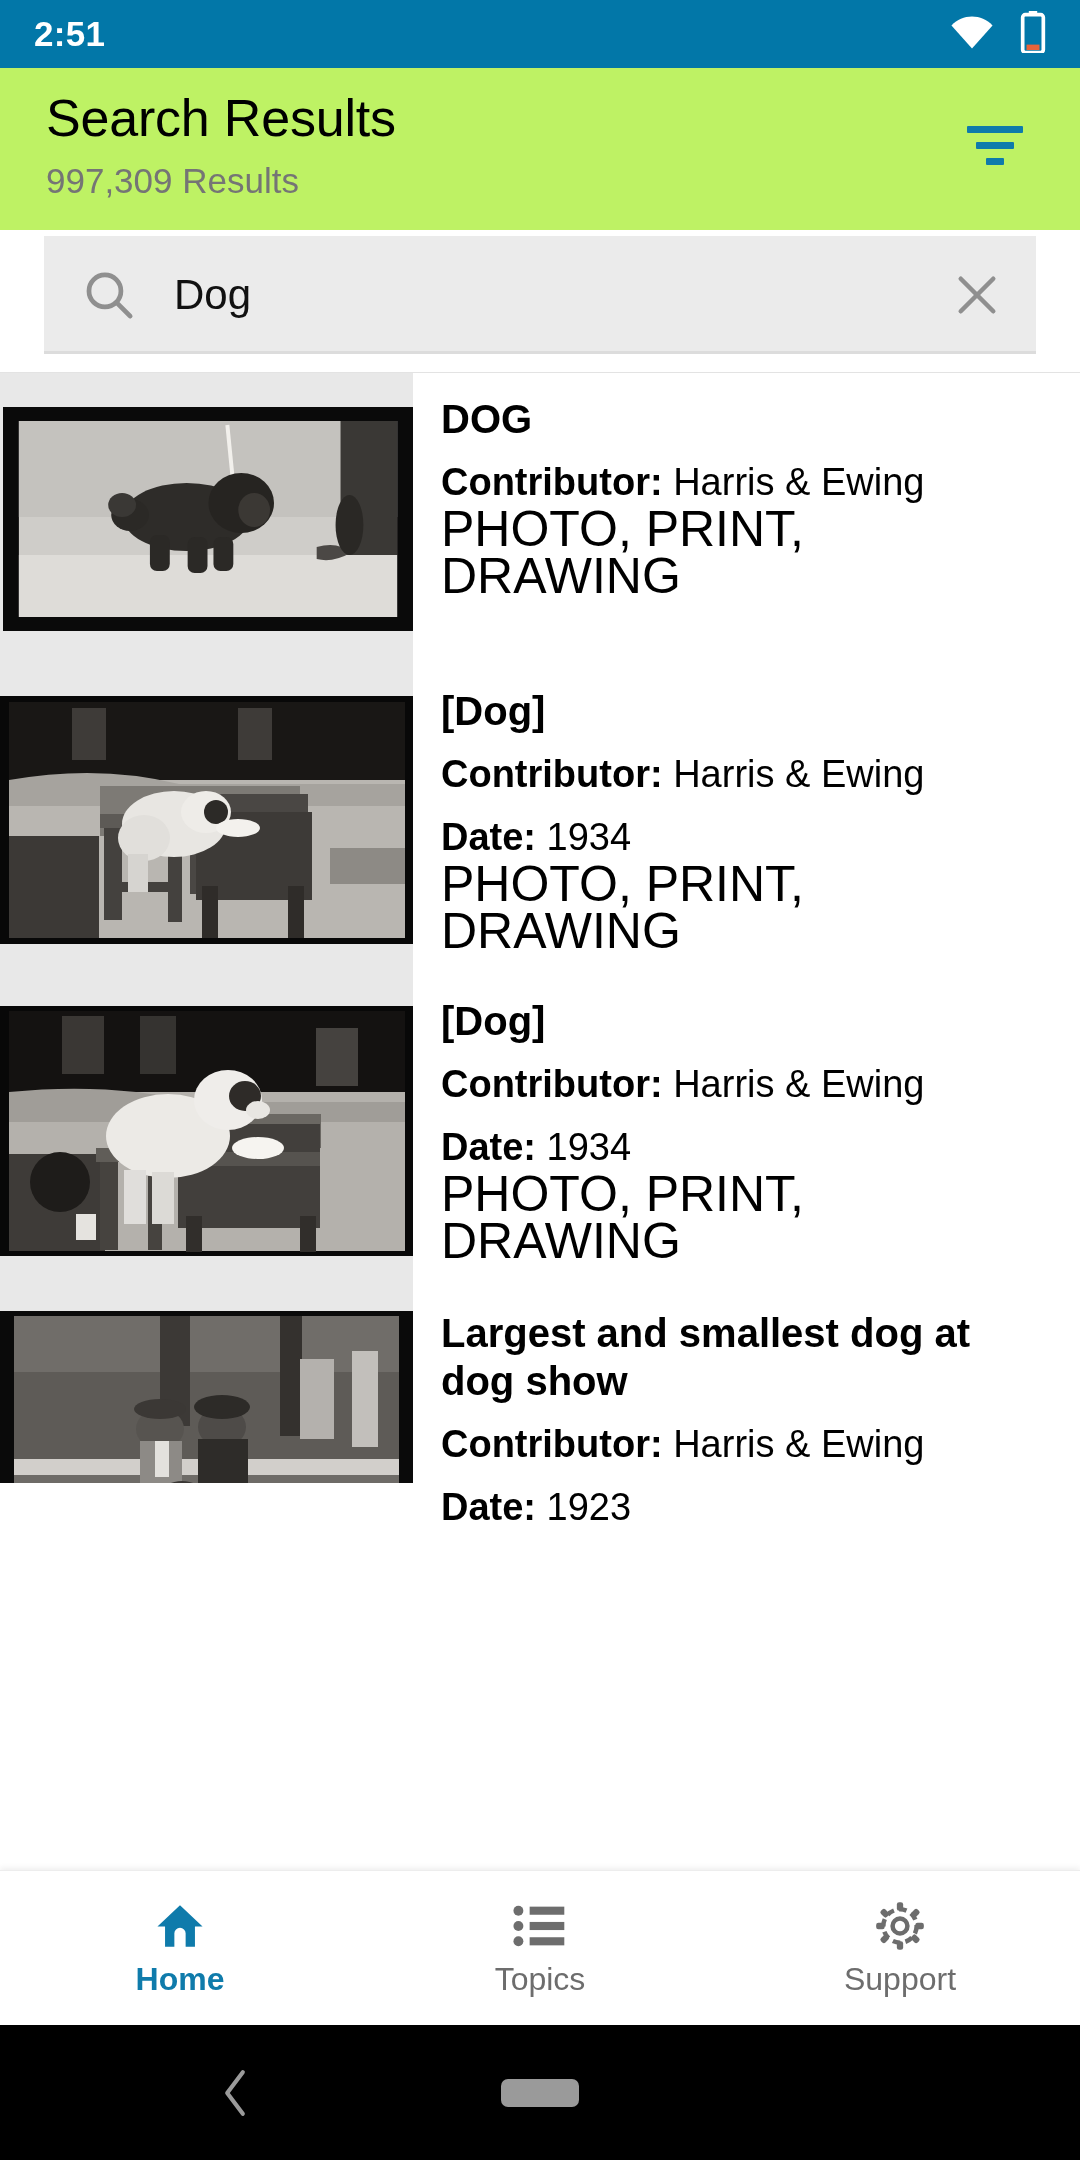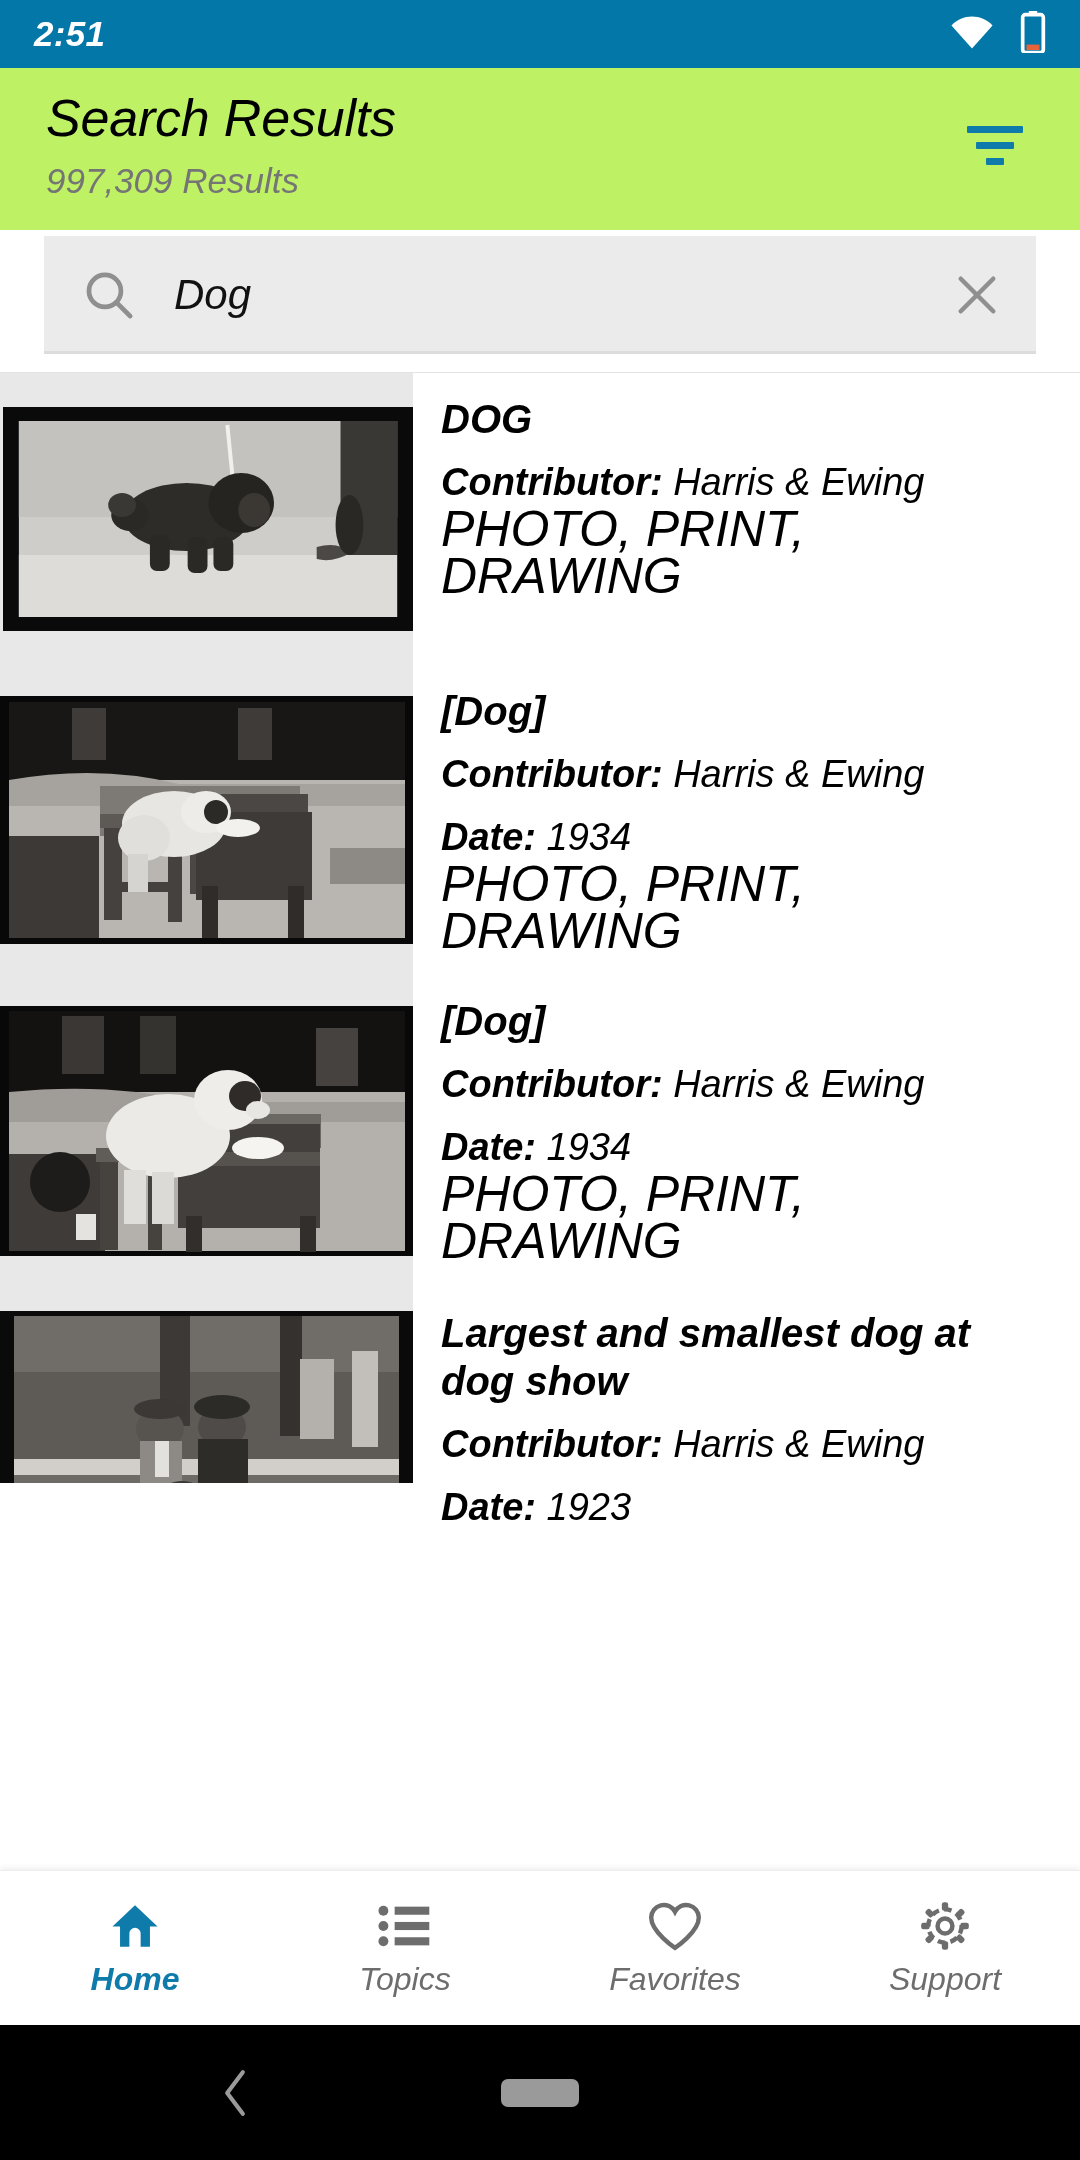--- a/index.html
+++ b/index.html
@@ -2,21 +2,21 @@
 <html><head>
 <meta charset="utf-8">
 <style>
   * { box-sizing: border-box; margin: 0; padding: 0; }
   html, body {
     width: 1080px; height: 2160px;
     background: #ffffff;
     font-family: "Liberation Sans", sans-serif;
     overflow: hidden;
   }
-  .phone { position: relative; width: 1080px; height: 2160px; background:#fff;font-style:italic; }
+  .phone { position: relative; width: 1080px; height: 2160px; background:#fff; }
 
   
   .status-bar {
     height: 68px; background: #0277a8;
     display: flex; align-items: center; justify-content: space-between;
     padding: 0 34px;
   }
   .status-clock {
     color: #ffffff; font-size: 35px; font-weight: 600; letter-spacing: .3px;
   }
@@ -384,29 +384,20 @@
           <circle cx="2.4" cy="10" r="2.2" fill="#6d6d6d"></circle>
           <circle cx="2.4" cy="16.8" r="2.2" fill="#6d6d6d"></circle>
           <rect x="7.4" y="1.4" width="15.4" height="3.6" fill="#6d6d6d"></rect>
           <rect x="7.4" y="8.2" width="15.4" height="3.6" fill="#6d6d6d"></rect>
           <rect x="7.4" y="15" width="15.4" height="3.6" fill="#6d6d6d"></rect>
         </svg>
       </span>
       <span class="nav-label">Topics</span>
     </div>
 
-    <div class="nav-item">
-      <span class="nav-icon">
-        <svg width="56" height="52" viewBox="0 0 24 22">
-          <path d="M12 20.4 C12 20.4 1.8 13.6 1.8 7.4 A5.4 5.4 0 0 1 12 4.9
-                   A5.4 5.4 0 0 1 22.2 7.4 C22.2 13.6 12 20.4 12 20.4 Z" fill="none" stroke="#6d6d6d" stroke-width="1.9"></path>
-        </svg>
-      </span>
-      <span class="nav-label">Favorites</span>
-    </div>
 
     <div class="nav-item">
       <span class="nav-icon">
         <svg width="54" height="54" viewBox="0 0 24 24">
           <g fill="none" stroke="#6d6d6d" stroke-width="2">
             <circle cx="12" cy="12" r="3.3"></circle>
             <circle cx="12" cy="12" r="7.4" stroke-dasharray="3.4 2.3"></circle>
           </g>
           <g fill="#6d6d6d">
             <rect x="10.6" y="1.4" width="2.8" height="3.8" rx="1"></rect>

